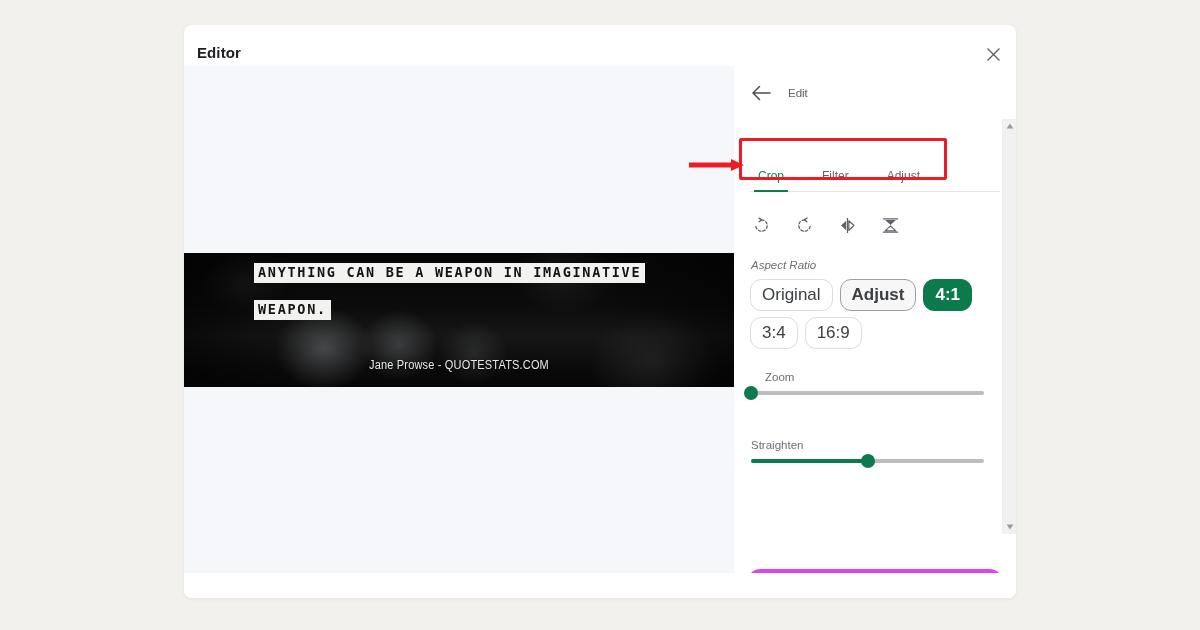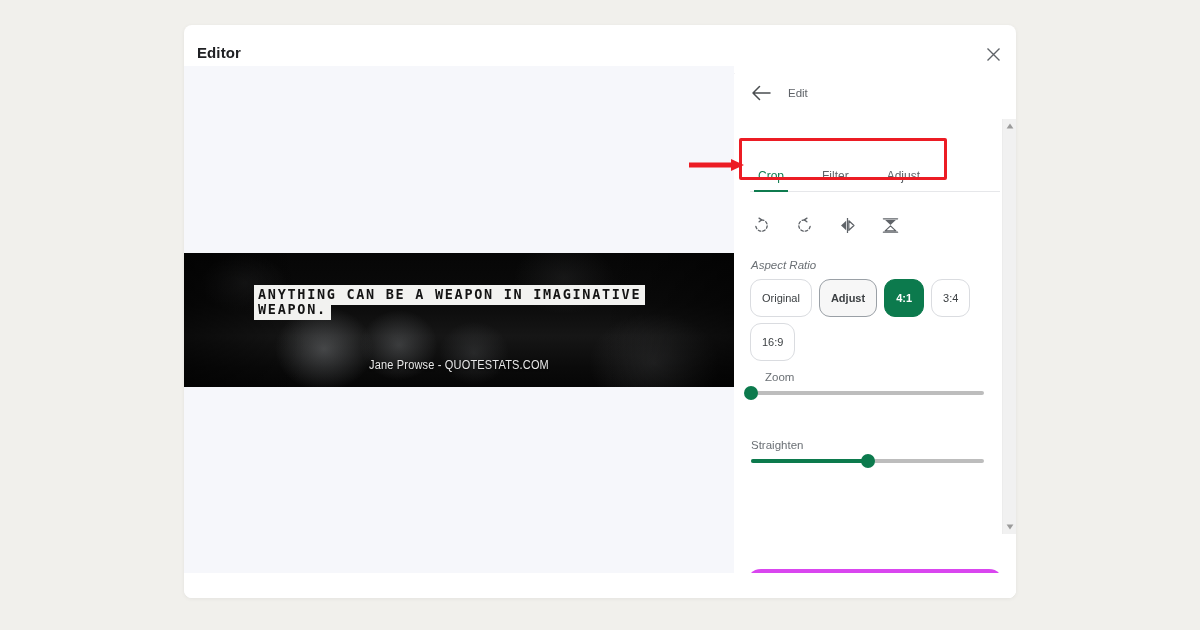--- a/index.html
+++ b/index.html
@@ -87,21 +87,21 @@
     color: #141414;
     font-family: "DejaVu Sans Mono", monospace;
     font-weight: bold;
     font-size: 13.5px;
     letter-spacing: 1.7px;
     line-height: 17px;
     padding: 1px 4px 2px 4px;
     white-space: nowrap;
     z-index: 2;
   }
-  .q-line-1 { left: 70px; top: 32px; }
+  .q-line-1 { left: 70px; top: 10px; }
   .q-line-2 { left: 70px; top: 47px; }
   .q-attrib {
     position: absolute;
     left: 0; right: 0; top: 105px;
     text-align: center;
     color: #e8e8e8;
     font-family: "Liberation Sans Narrow", "Liberation Sans", sans-serif;
     font-size: 12.5px;
     letter-spacing: .2px;
     transform: scaleX(.88);
@@ -186,27 +186,27 @@
   .label-zoom   { left: 17px; top: 252px; margin-left: 14px; }
   .label-straighten { left: 17px; top: 320px; }
 
   .chips {
     position: absolute;
     left: 16px; top: 160px;
     width: 248px;
     display: flex; flex-wrap: wrap; gap: 6px 7px;
   }
   .chip {
-    height: 38px;
+    height: 32px;
     padding: 0 11px;
     border-radius: 11px;
     border: 1px solid #dadce0;
     background: #ffffff;
     color: #3c4043;
-    font-size: 11px;
+    font-size: 17px;
     display: flex; align-items: center; justify-content: center;
     cursor: pointer;
     white-space: nowrap;
   }
   .chip.hover { border-color: #9aa0a6; background: #f7f7f7; font-weight: bold; }
   .chip.active {
     background: #0c7a4d;
     border-color: #0c7a4d;
     color: #ffffff;
     font-weight: bold;

